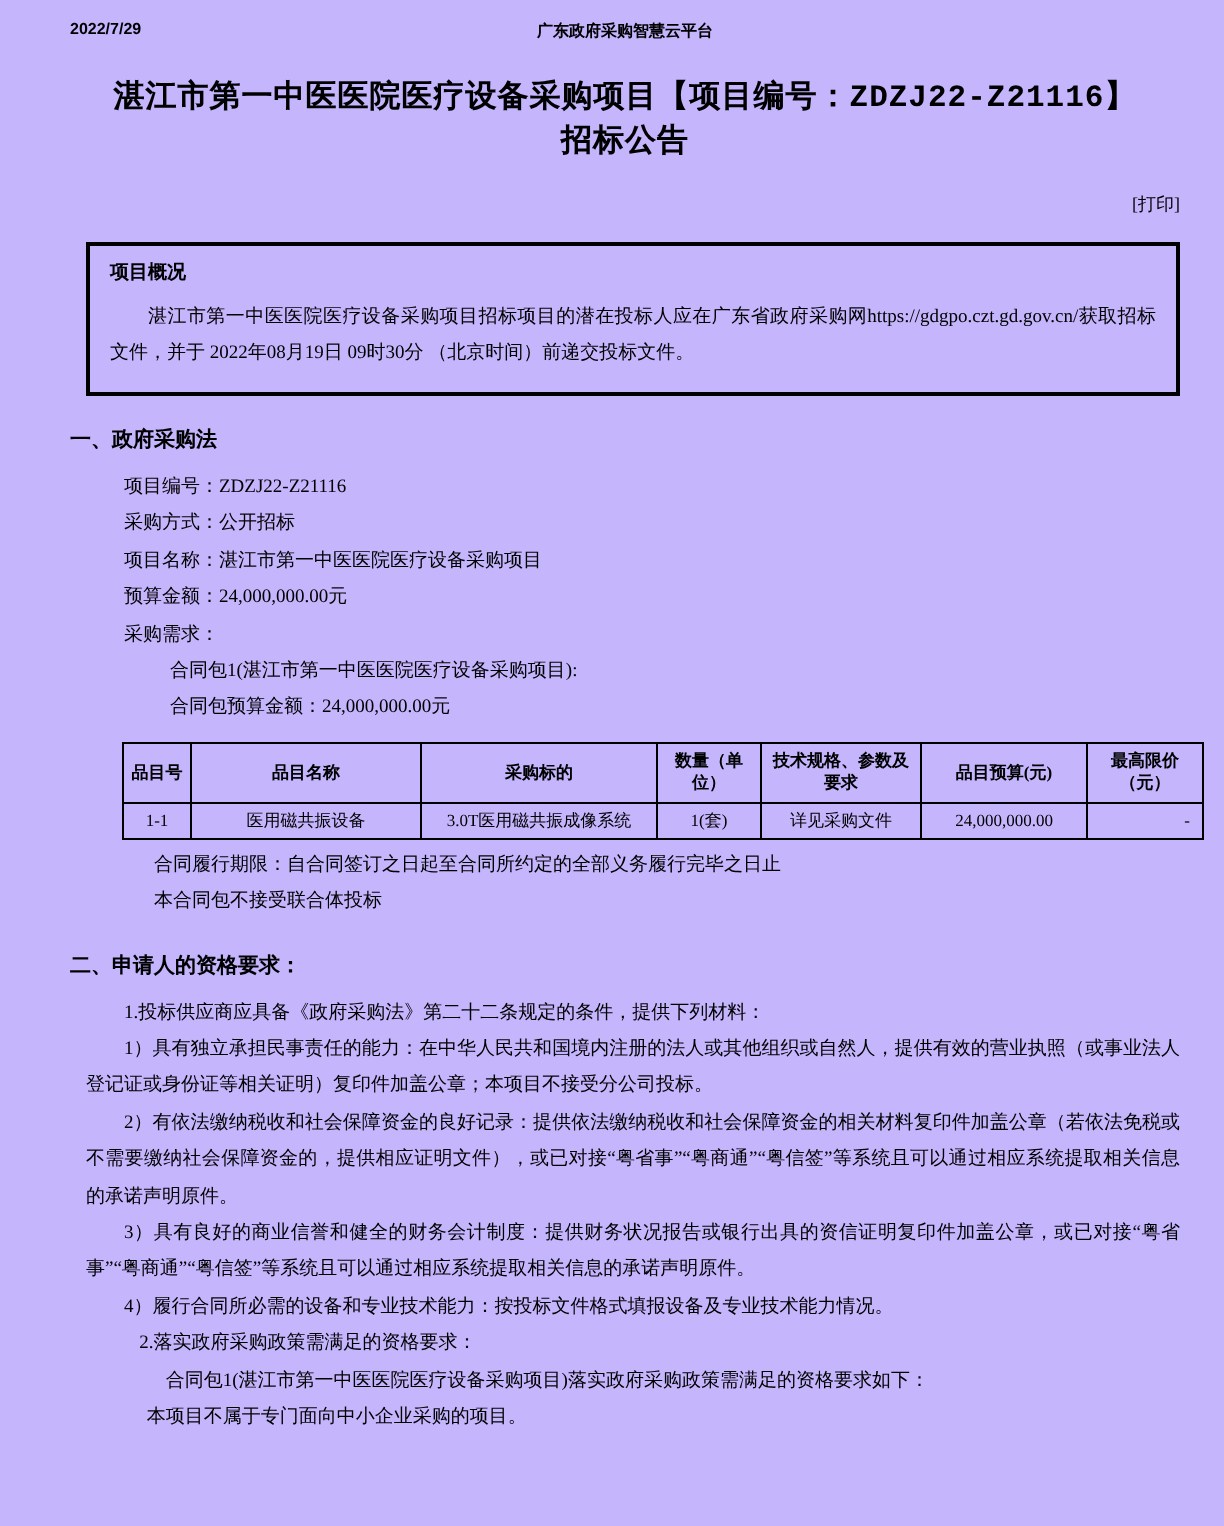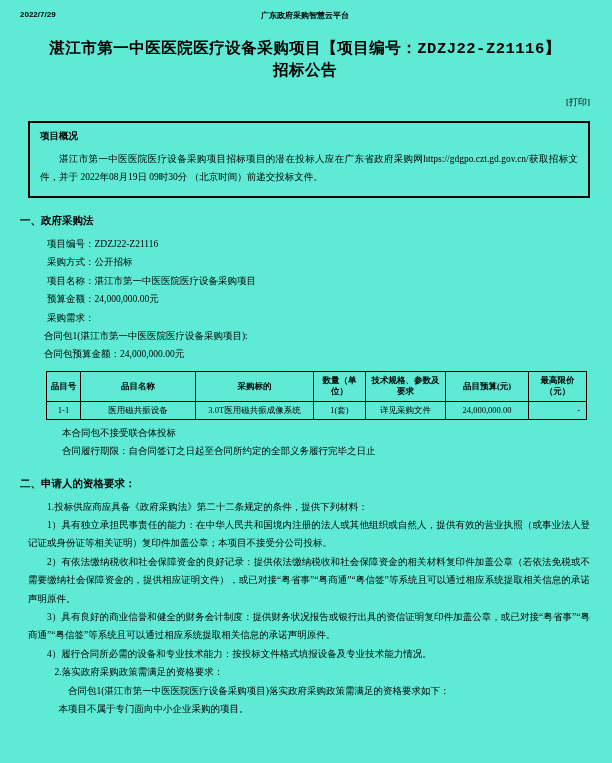--- a/index.html
+++ b/index.html
@@ -2,26 +2,26 @@
 <html><head>
 <meta charset="utf-8">
 <style>
   * { box-sizing: border-box; margin: 0; padding: 0; }
   html, body { background: #ffffff; }
   .page {
     position: relative;
     width: 612px;
     height: 763px;
     margin: 0 auto;
-    background: #5eead4;
+    background: #c4b5fd;
     color: #000;
     font-family: "Liberation Serif", serif;
     font-size: 9.5px;
     overflow: hidden;
-    padding: 10px 22px 0 20px;
+    padding: 10px 22px 0 35px;
   }
   
   .print-header {
     position: relative;
     height: 12px;
     font-family: "Liberation Sans", sans-serif;
     font-weight: bold;
     font-size: 8px;
   }
   .print-header .date { position: absolute; left: 0; top: 0; }
@@ -56,21 +56,21 @@
   }
   
   .section-heading {
     font-weight: bold;
     font-size: 10.5px;
     margin-top: 14px;
     line-height: 18px;
   }
   .body-block { margin-left: 8px; }
   .field-line { margin-left: 19px; line-height: 18.4px; }
-  .package-line { margin-left: 16px; line-height: 18.4px; }
+  .package-line { margin-left: 42px; line-height: 18.4px; }
   .note-line { margin-left: 34px; line-height: 18.4px; }
   
   table.items {
     margin: 7px 0 4px 18px;
     border-collapse: collapse;
     table-layout: fixed;
     width: 540px;
     font-size: 8.5px;
   }
   table.items th, table.items td {
@@ -154,22 +154,22 @@
           <td>医用磁共振设备</td>
           <td>3.0T医用磁共振成像系统</td>
           <td>1(套)</td>
           <td>详见采购文件</td>
           <td>24,000,000.00</td>
           <td class="num-right">-</td>
         </tr>
       </tbody>
     </table>
 
+    <div class="note-line">合同履行期限：自合同签订之日起至合同所约定的全部义务履行完毕之日止</div>
     <div class="note-line">本合同包不接受联合体投标</div>
-    <div class="note-line">合同履行期限：自合同签订之日起至合同所约定的全部义务履行完毕之日止</div>
   </div>
 
   <div class="section-heading">二、申请人的资格要求：</div>
 
   <div class="body-block">
     <div class="req-para mt-6">1.投标供应商应具备《政府采购法》第二十二条规定的条件，提供下列材料：</div>
     <div class="req-para">1）具有独立承担民事责任的能力：在中华人民共和国境内注册的法人或其他组织或自然人，提供有效的营业执照（或事业法人登记证或身份证等相关证明）复印件加盖公章；本项目不接受分公司投标。</div>
     <div class="req-para">2）有依法缴纳税收和社会保障资金的良好记录：提供依法缴纳税收和社会保障资金的相关材料复印件加盖公章（若依法免税或不需要缴纳社会保障资金的，提供相应证明文件），或已对接“粤省事”“粤商通”“粤信签”等系统且可以通过相应系统提取相关信息的承诺声明原件。</div>
     <div class="req-para">3）具有良好的商业信誉和健全的财务会计制度：提供财务状况报告或银行出具的资信证明复印件加盖公章，或已对接“粤省事”“粤商通”“粤信签”等系统且可以通过相应系统提取相关信息的承诺声明原件。</div>
     <div class="req-para">4）履行合同所必需的设备和专业技术能力：按投标文件格式填报设备及专业技术能力情况。</div>

